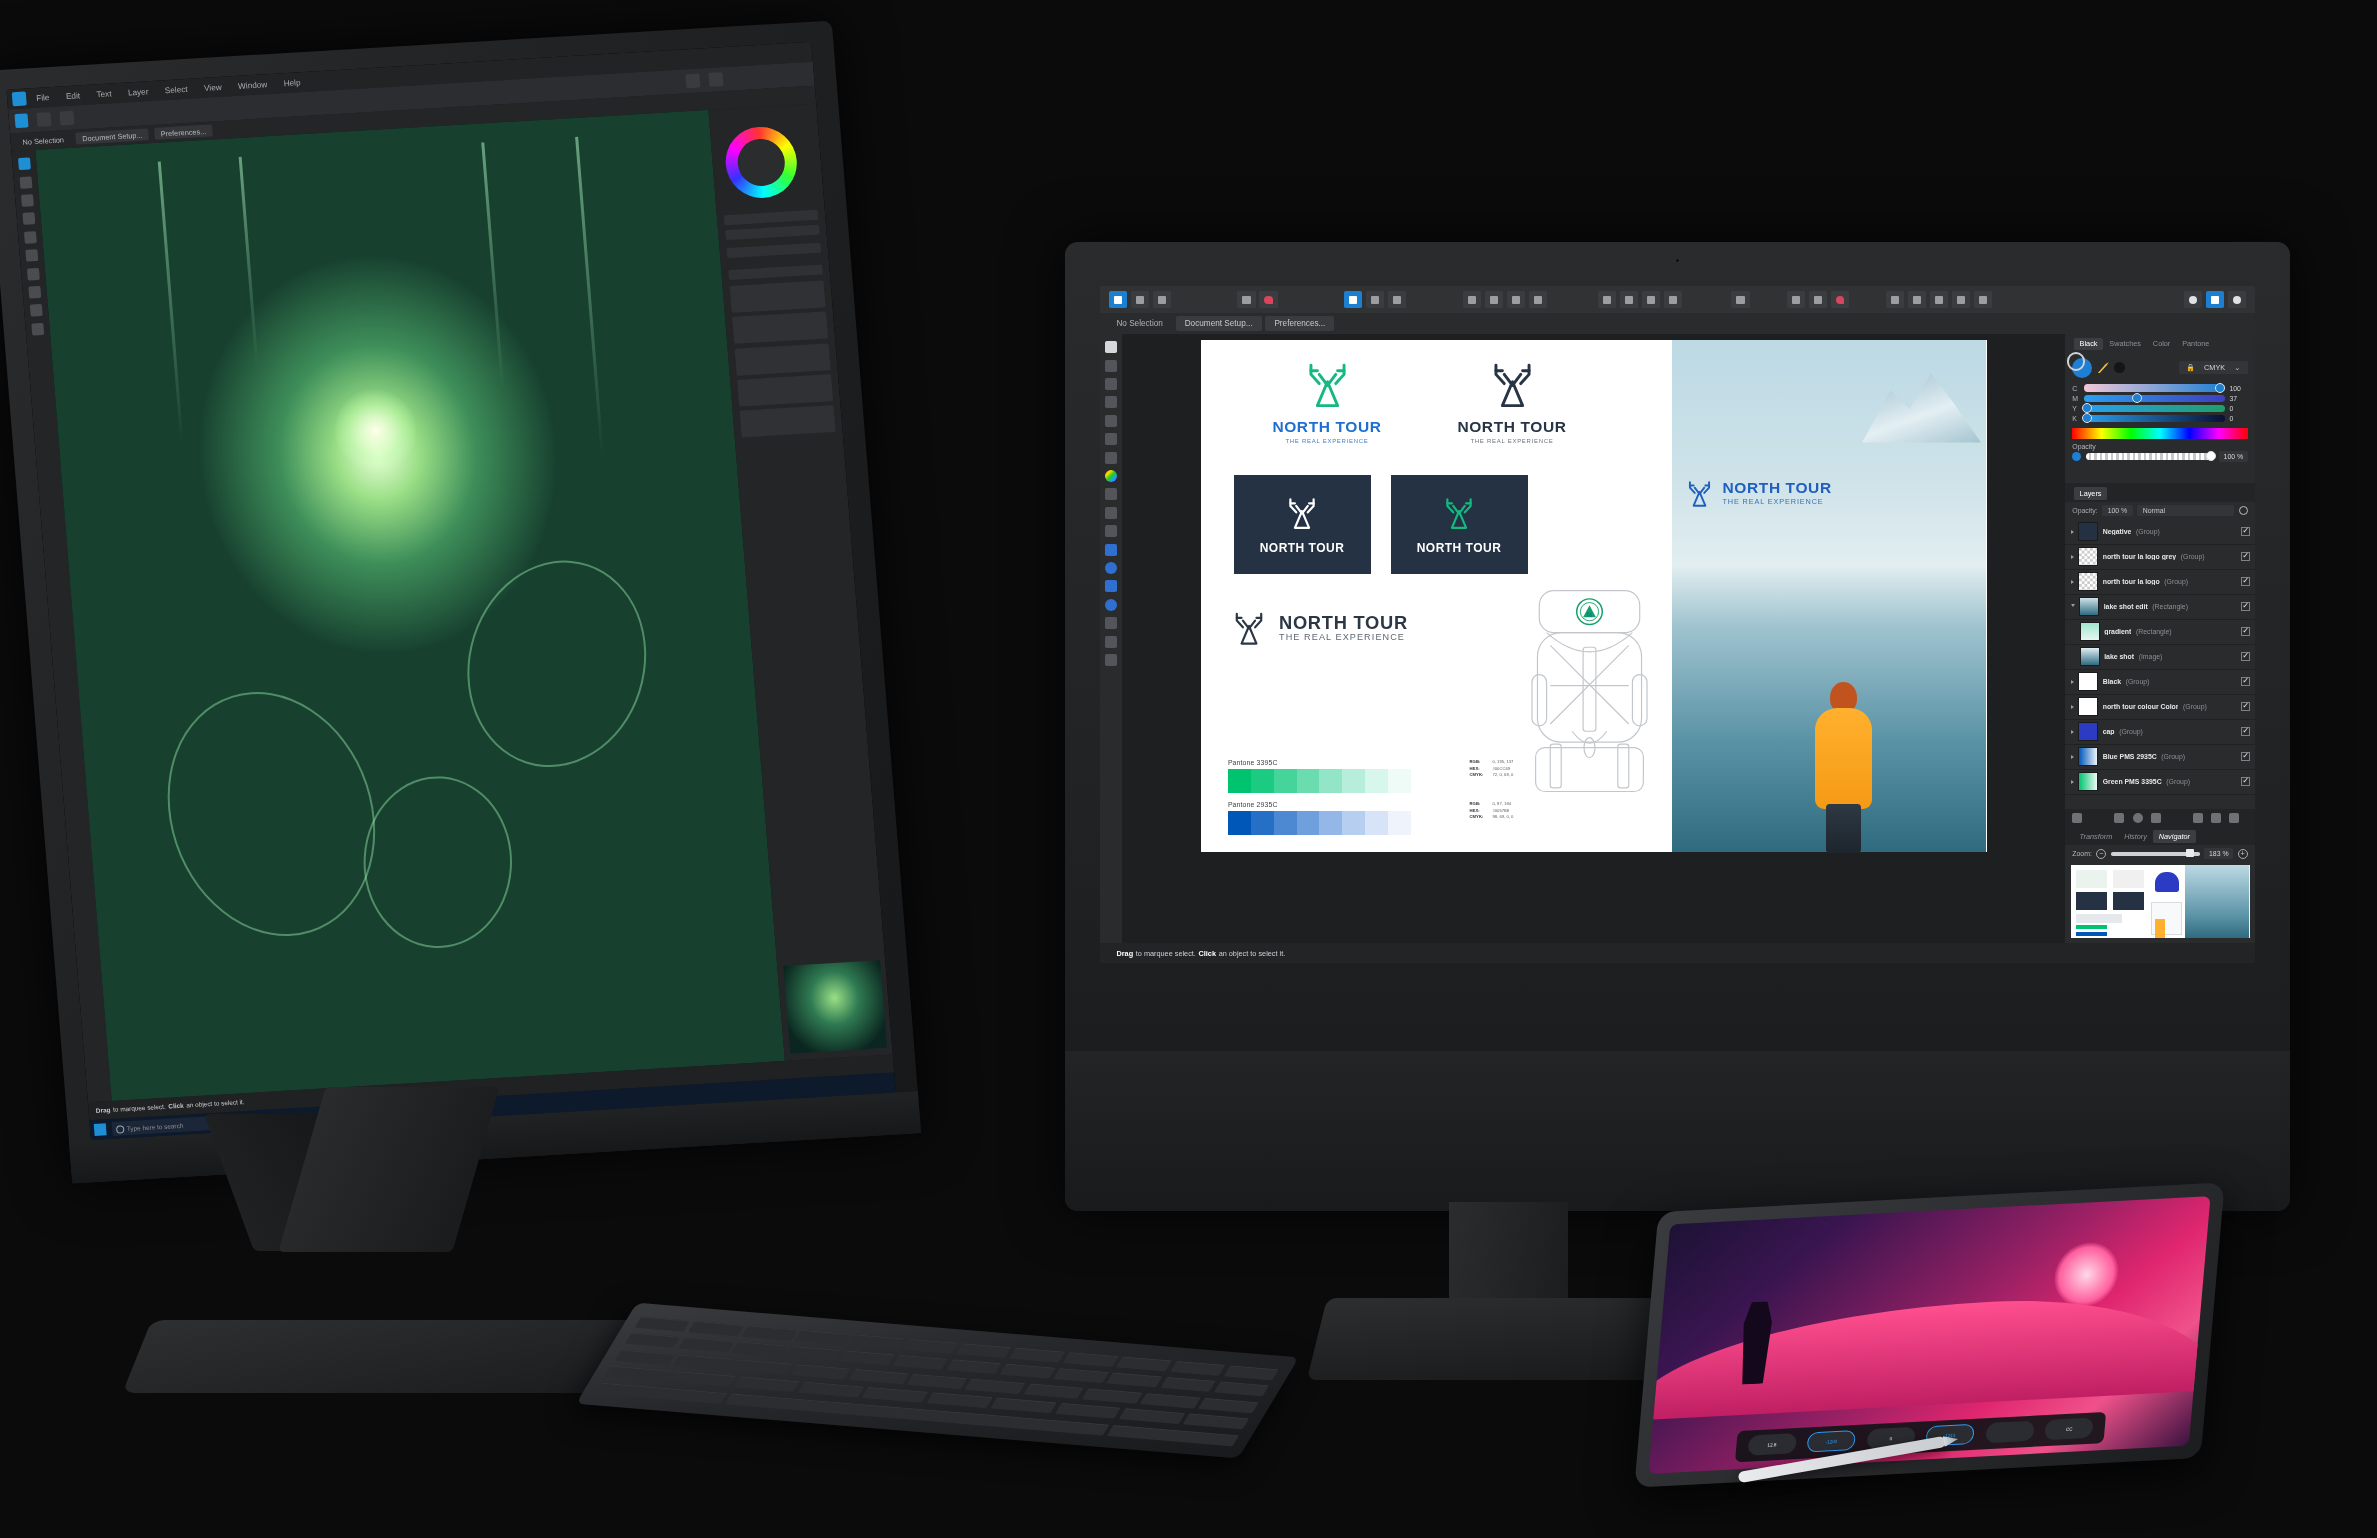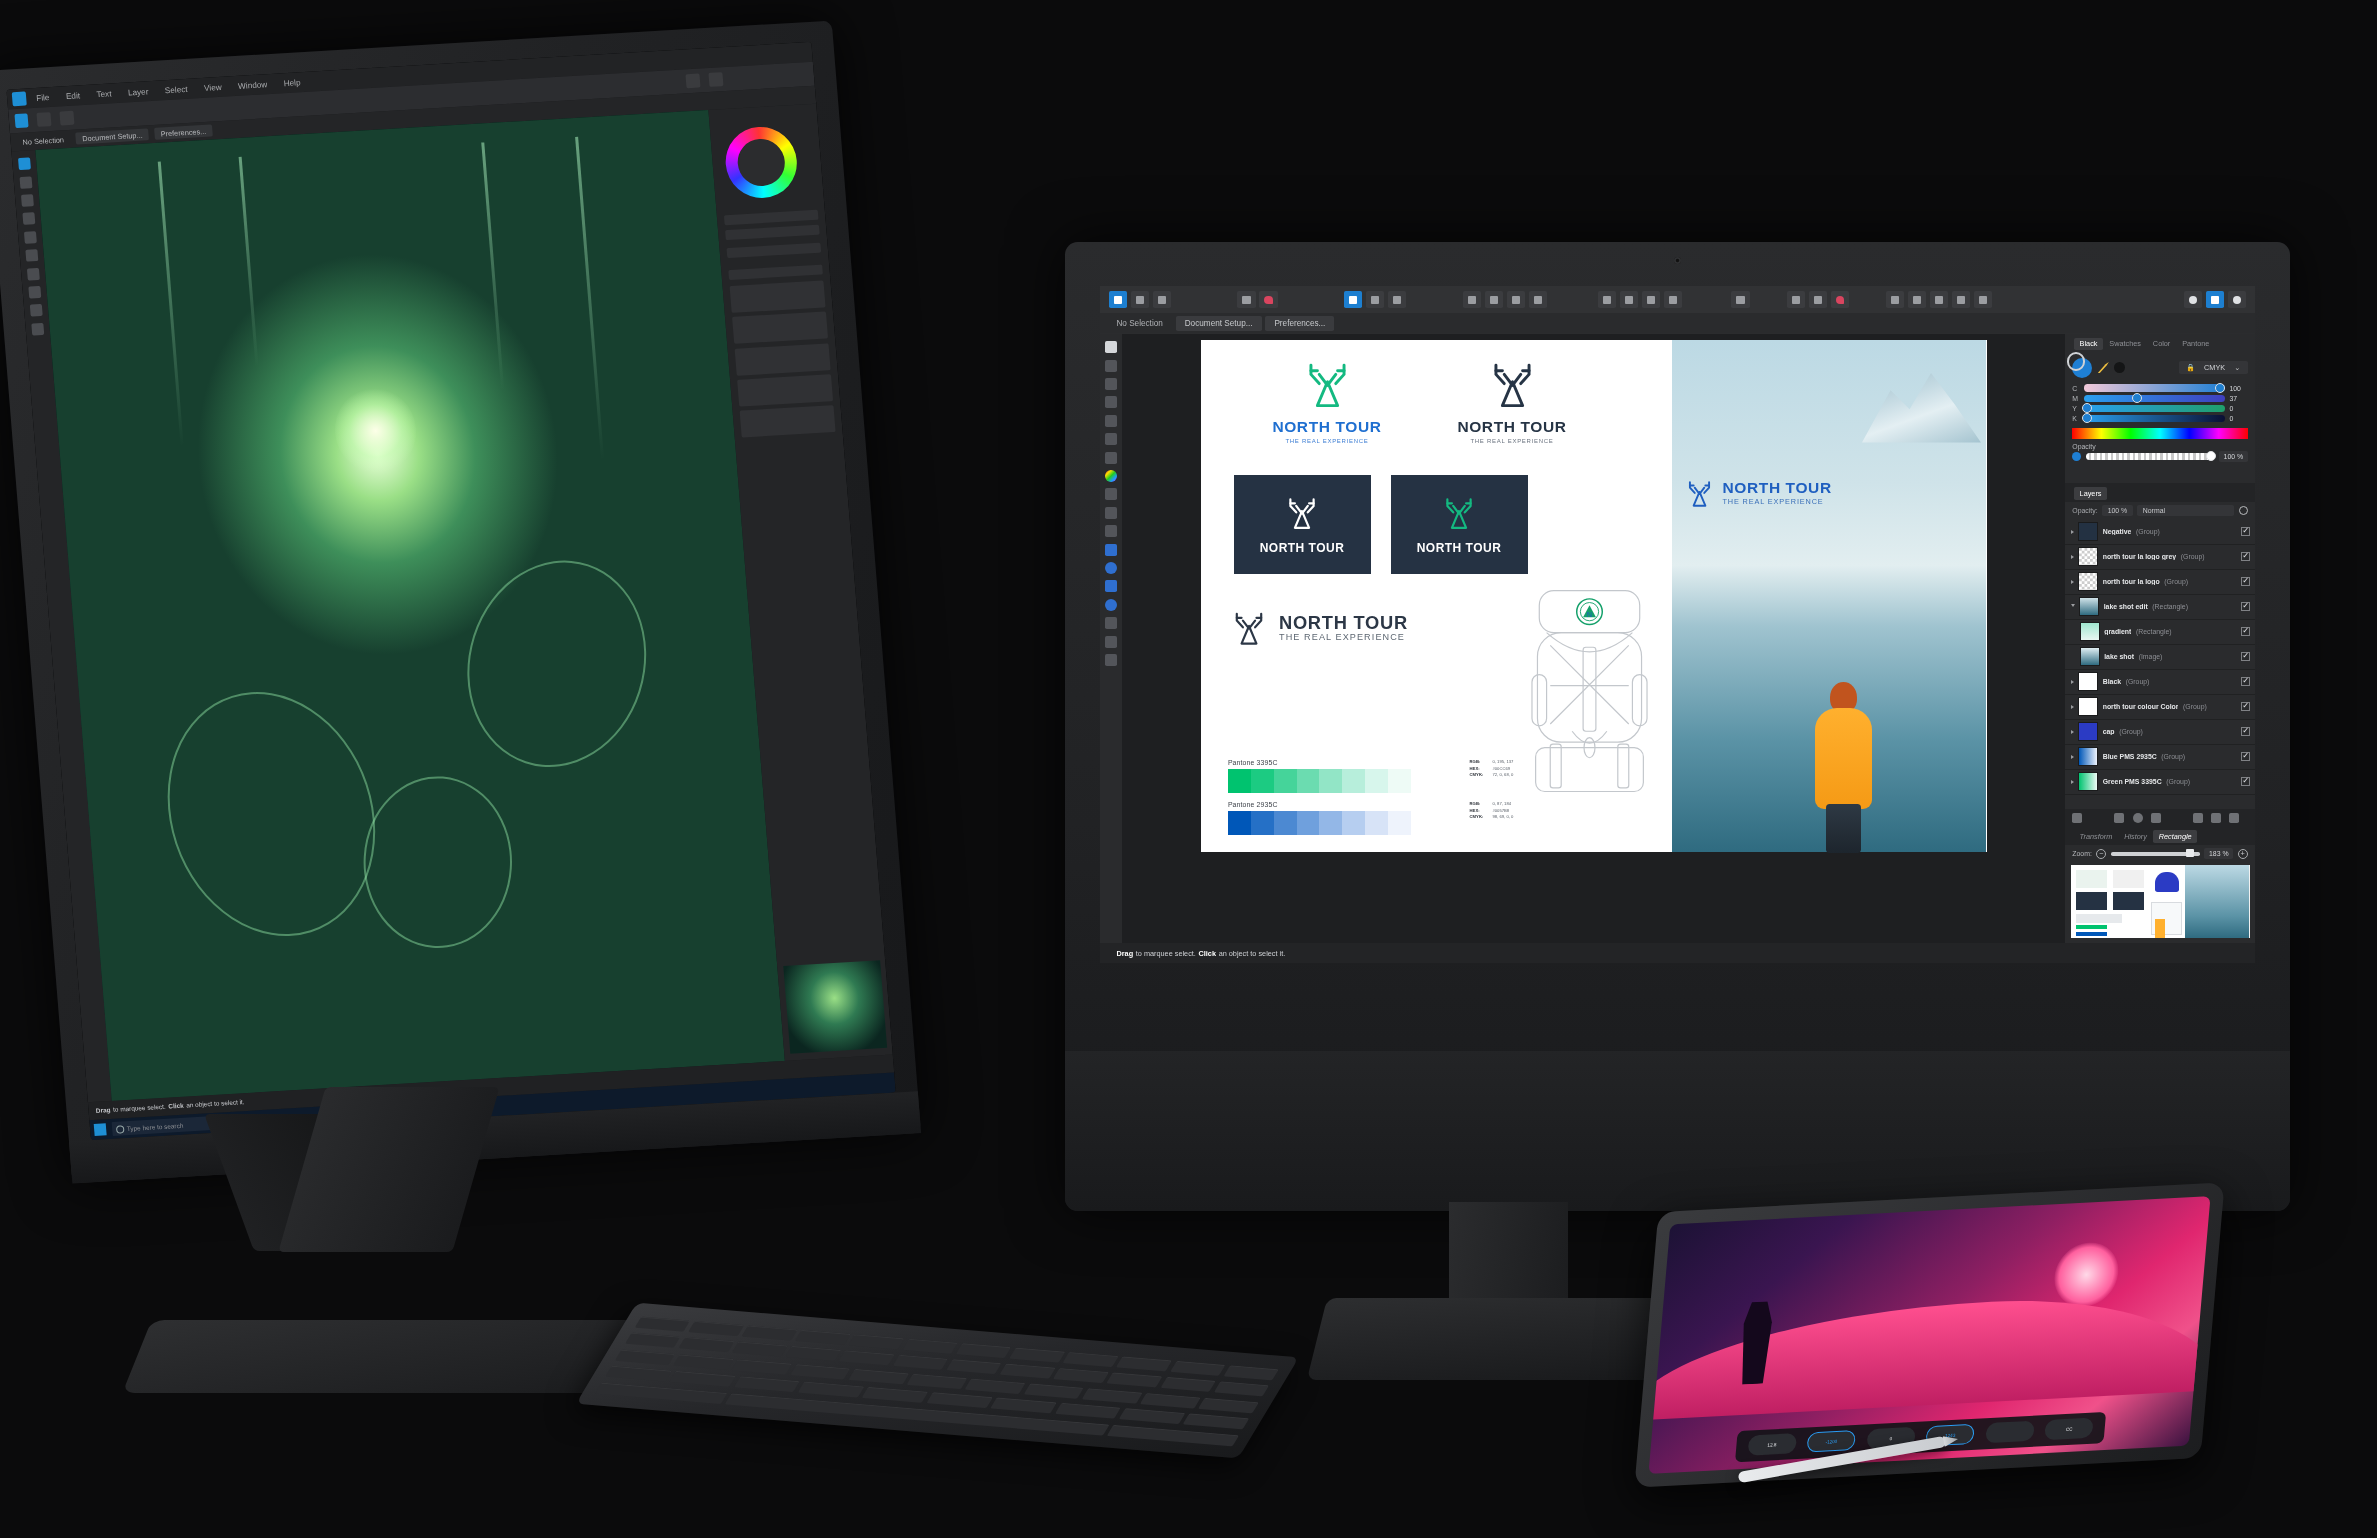--- a/index.html
+++ b/index.html
@@ -929,21 +929,21 @@
           <span class="lb-i" style="border-radius:50%"></span>
           <span class="lb-i"></span>
           <span class="lb-i" style="margin-left:24px"></span>
           <span class="lb-i"></span>
           <span class="lb-i"></span>
         </div>
 
         <div class="nav-tabs">
           <span class="pn-tab">Transform</span>
           <span class="pn-tab">History</span>
-          <span class="pn-tab active">Rectangle</span>
+          <span class="pn-tab active">Navigator</span>
         </div>
         <div class="nav-zoom">
           <span class="nz-l">Zoom:</span>
           <span class="nz-btn">−</span>
           <span class="nz-track">
               <span class="nz-knob"></span>
             </span>
           <span class="nz-val">183 %</span>
           <span class="nz-btn">+</span>
         </div>

